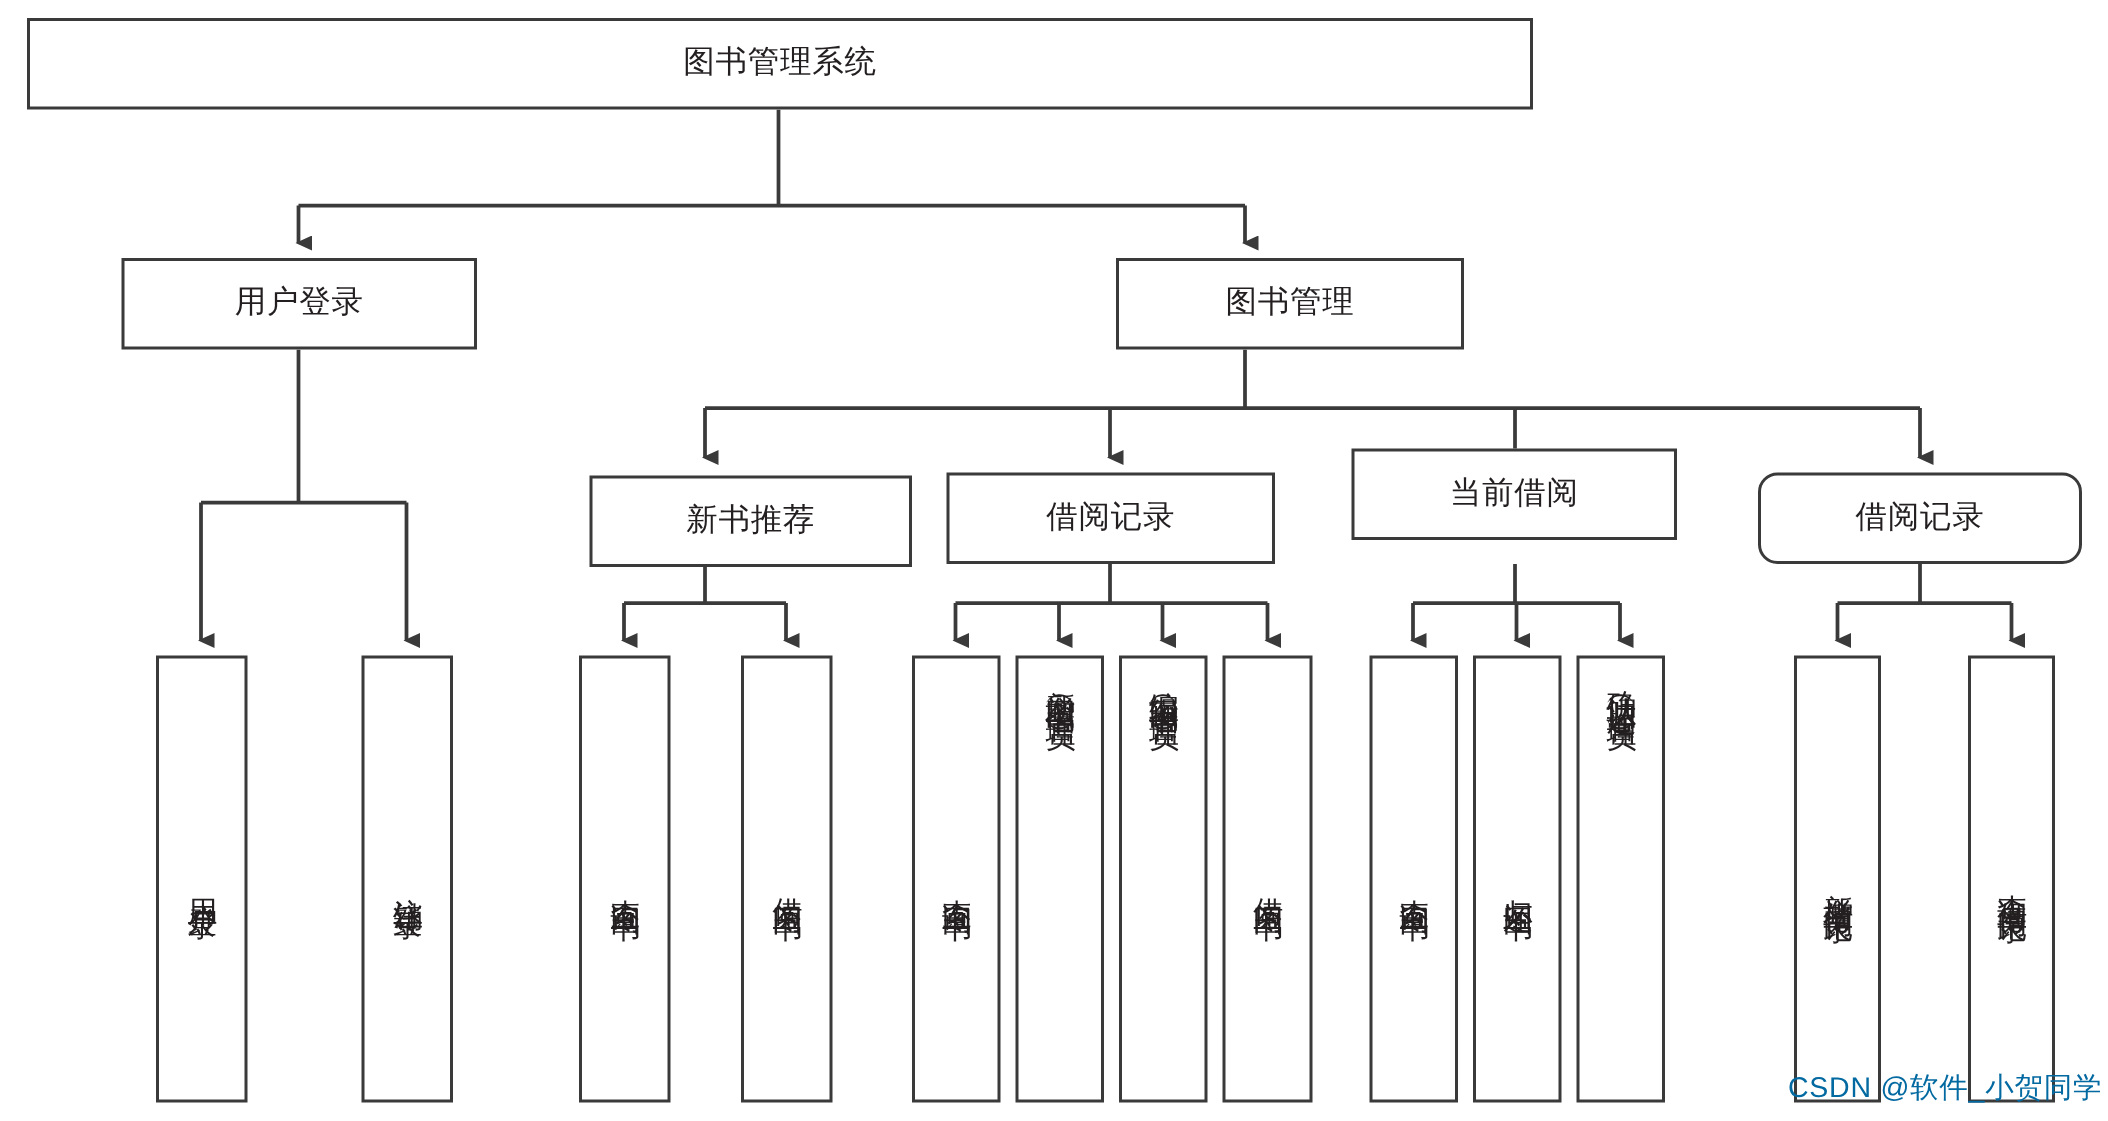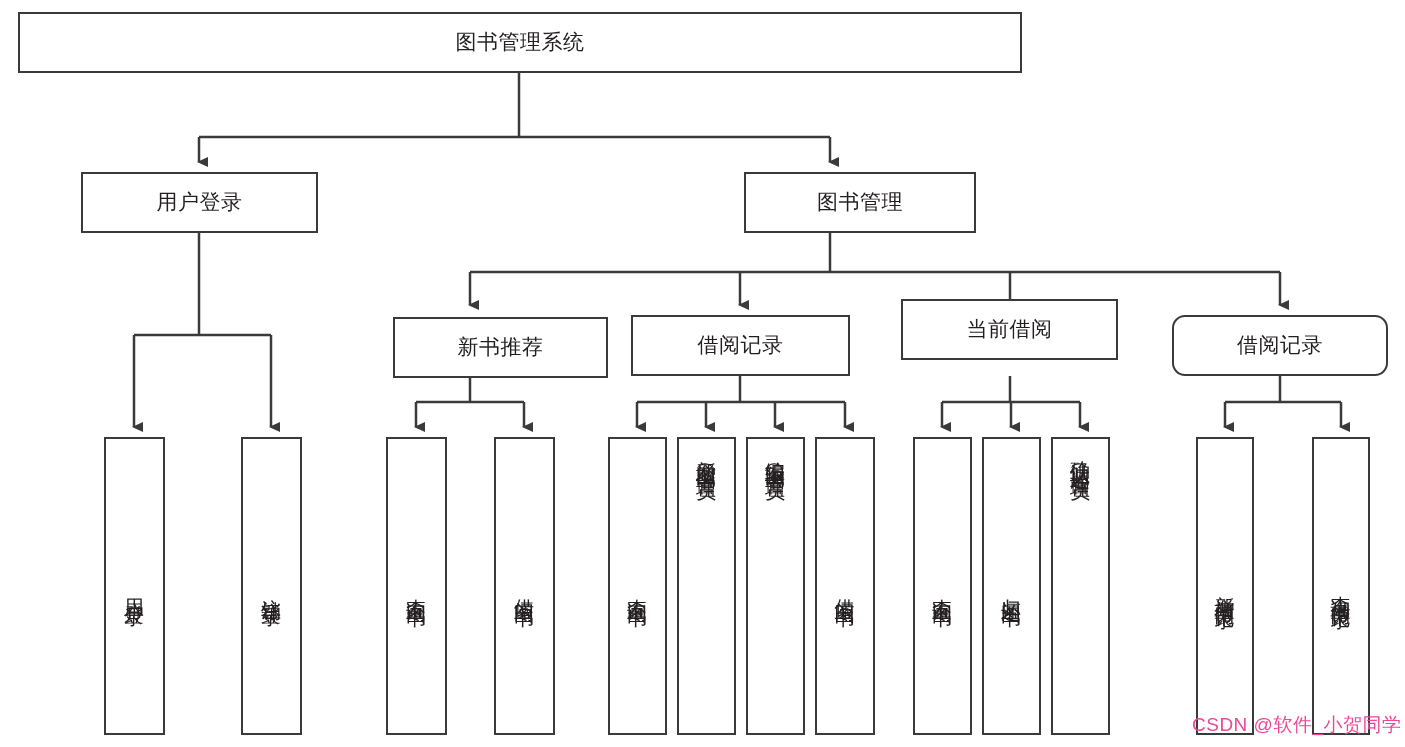--- a/index.html
+++ b/index.html
@@ -59,21 +59,21 @@
     max-height: 100%;
   }
   .node-box.leaf.center-v {
     align-items: center;
   }
   .watermark {
     position: absolute;
     left: 1192px;
     top: 712px;
     font-size: 19px;
-    color: #ec4899;
+    color: #0369a1;
     white-space: nowrap;
     letter-spacing: 0.5px;
     pointer-events: none;
   }
 </style>
 </head>
 <body>
 
 <div id="diagram-root">
 

